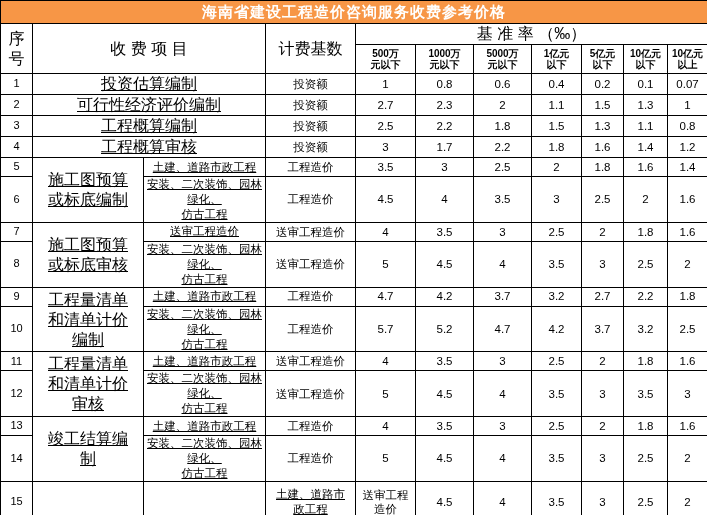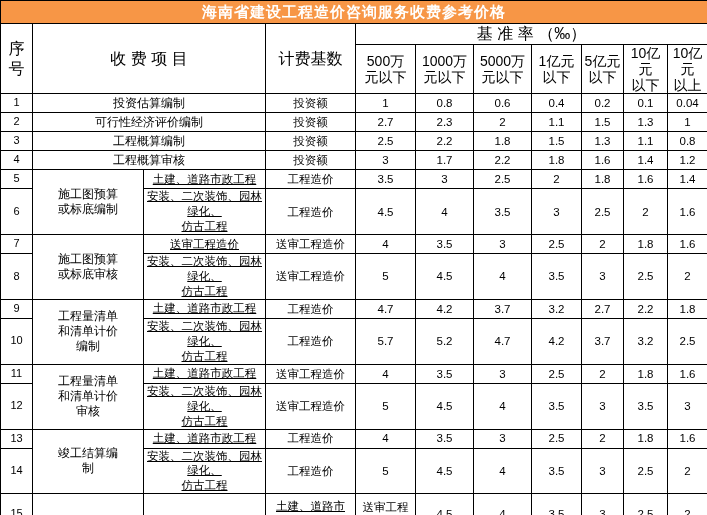--- a/index.html
+++ b/index.html
@@ -33,26 +33,26 @@
     font-size:15px;
     letter-spacing:1px;
     height:22px;
     border:1px solid #000;
   }
   .hdr{
     font-weight:normal;
     font-size:16px;
   }
   .hdr-small{
-    font-weight:normal;
-    font-size:14px;
+    font-weight:bold;
+    font-size:10px;
     line-height:1.15;
   }
   .rowno{font-size:11px;}
-  .item-main{font-size:12px;}
+  .item-main{font-size:16px;text-decoration:underline;}
   .sub{font-size:11.5px;line-height:1.3;text-decoration:underline;}
   .base{font-size:11.5px;}
   .tall{height:32px;}
   .wm{
     position:absolute;
     right:8px;
     bottom:18px;
     pointer-events:none;
     opacity:.85;
   }
@@ -124,21 +124,21 @@
   <tr>
     <td class="rowno">1</td>
     <td class="item-main" colspan="2">投资估算编制</td>
     <td class="base">投资额</td>
     <td class="base">1</td>
     <td class="base">0.8</td>
     <td class="base">0.6</td>
     <td class="base">0.4</td>
     <td class="base">0.2</td>
     <td class="base">0.1</td>
-    <td class="base">0.04</td>
+    <td class="base">0.07</td>
   </tr>
   <tr>
     <td class="rowno">2</td>
     <td class="item-main" colspan="2">可行性经济评价编制</td>
     <td class="base">投资额</td>
     <td class="base">2.7</td>
     <td class="base">2.3</td>
     <td class="base">2</td>
     <td class="base">1.1</td>
     <td class="base">1.5</td>

